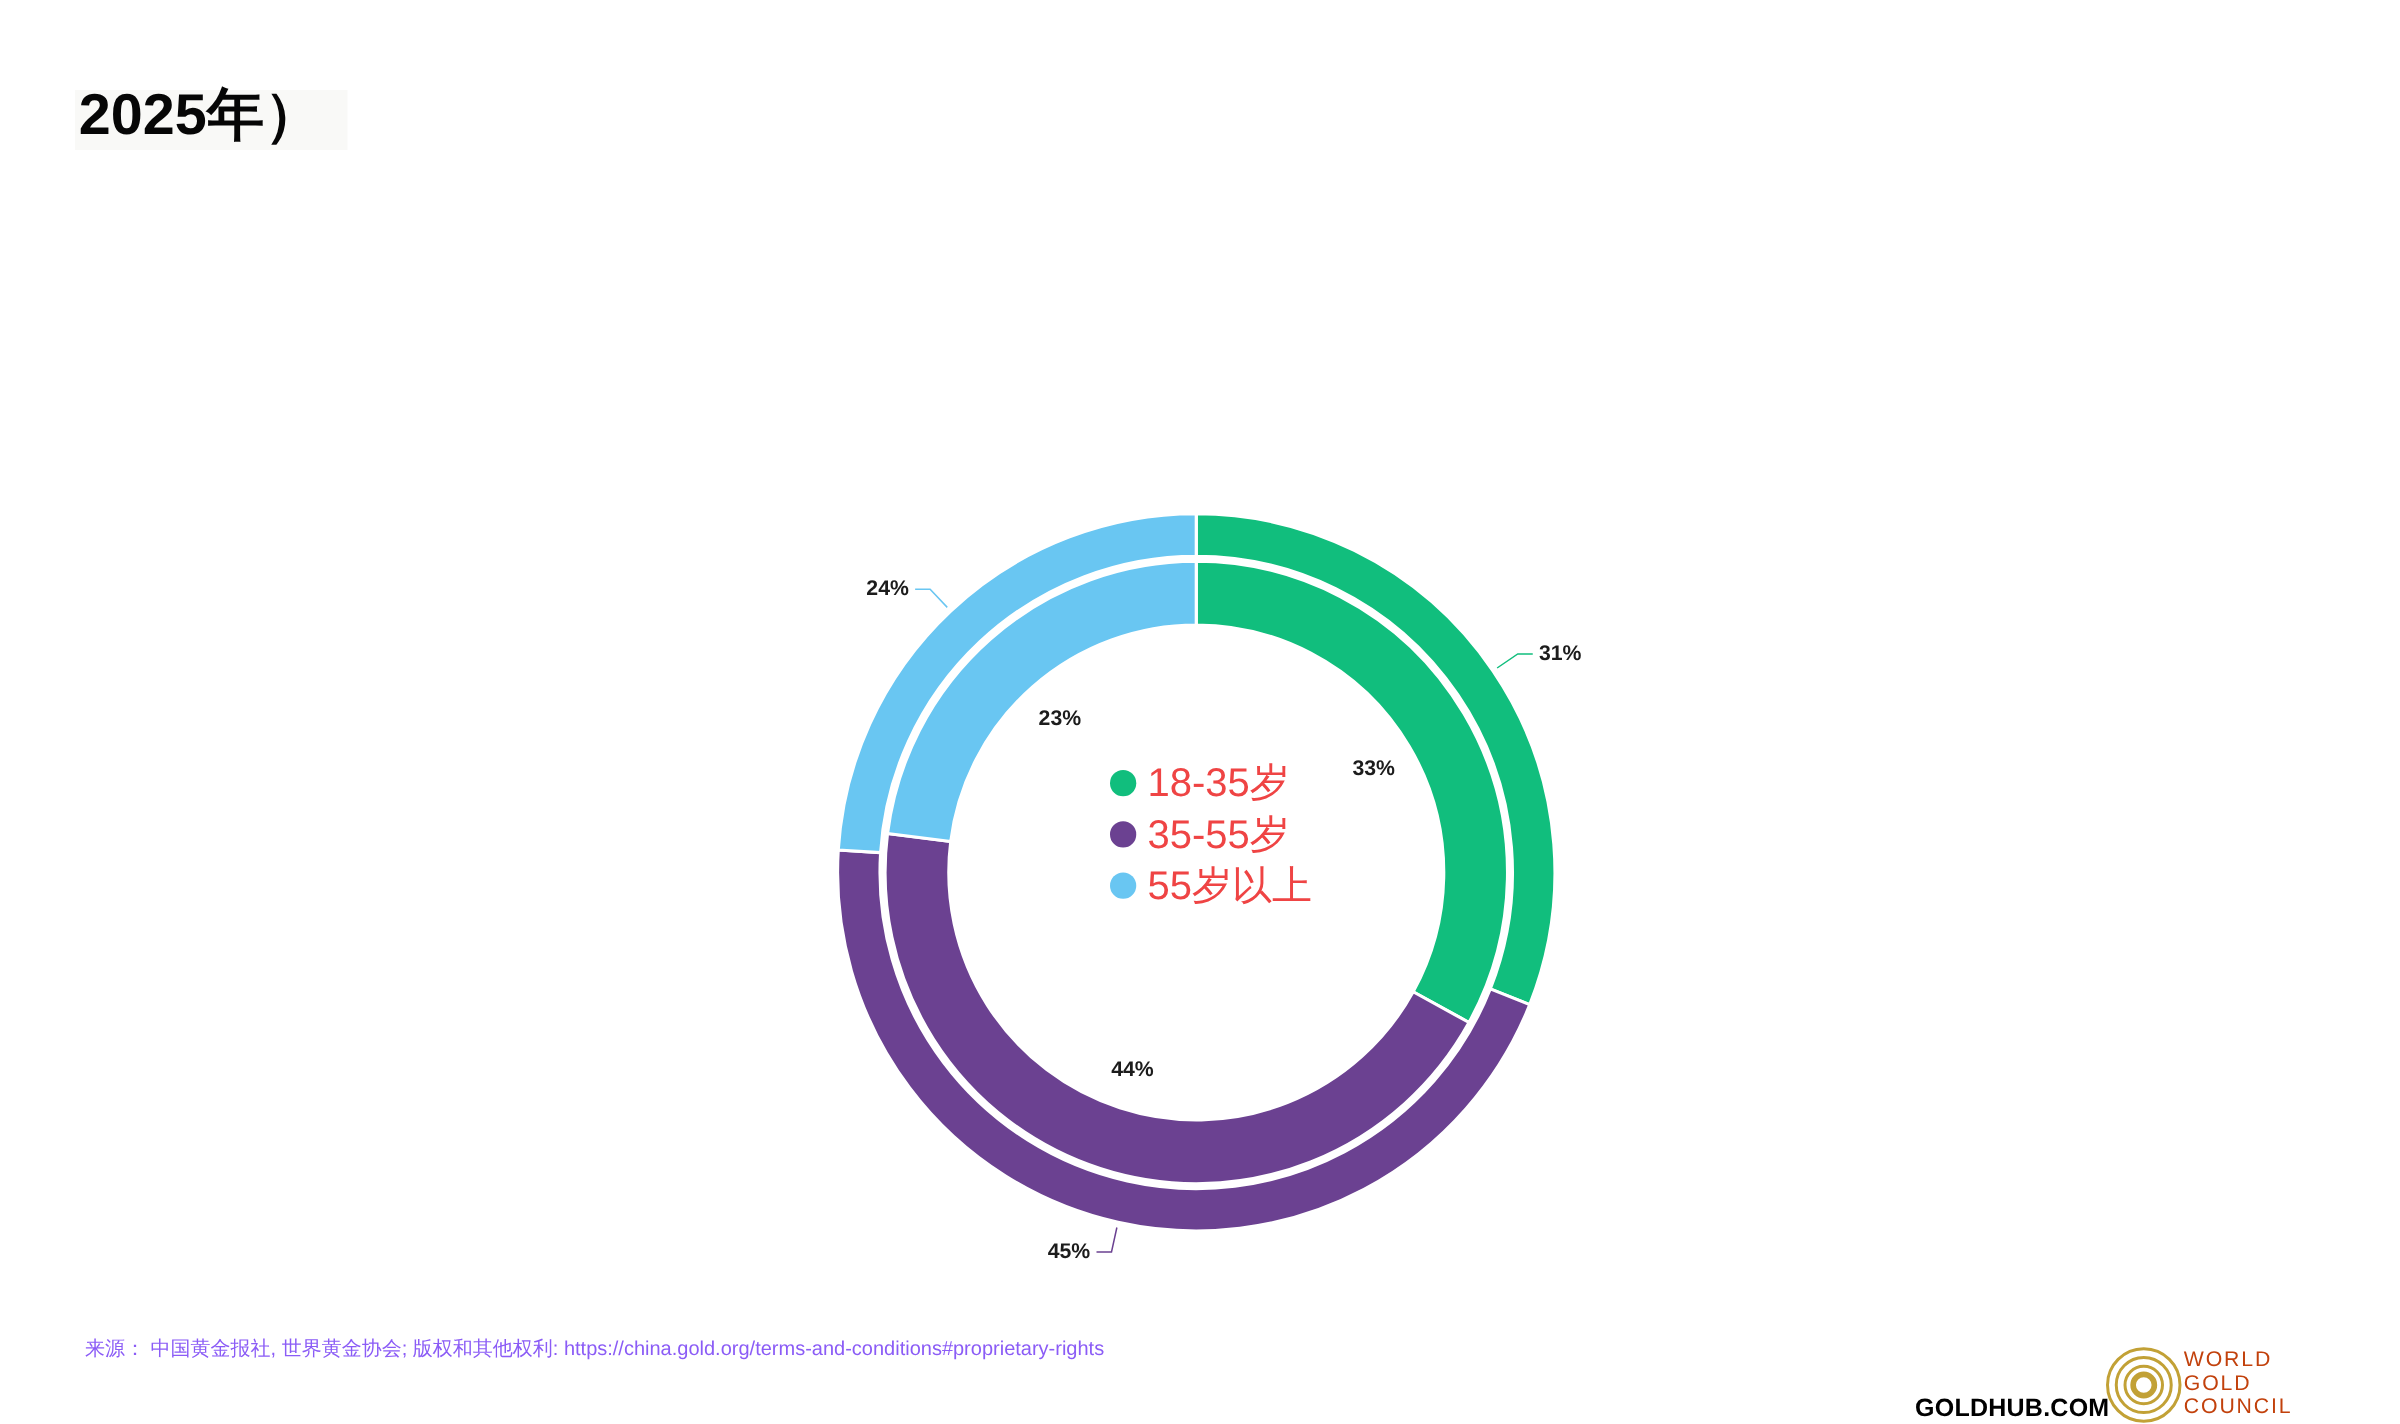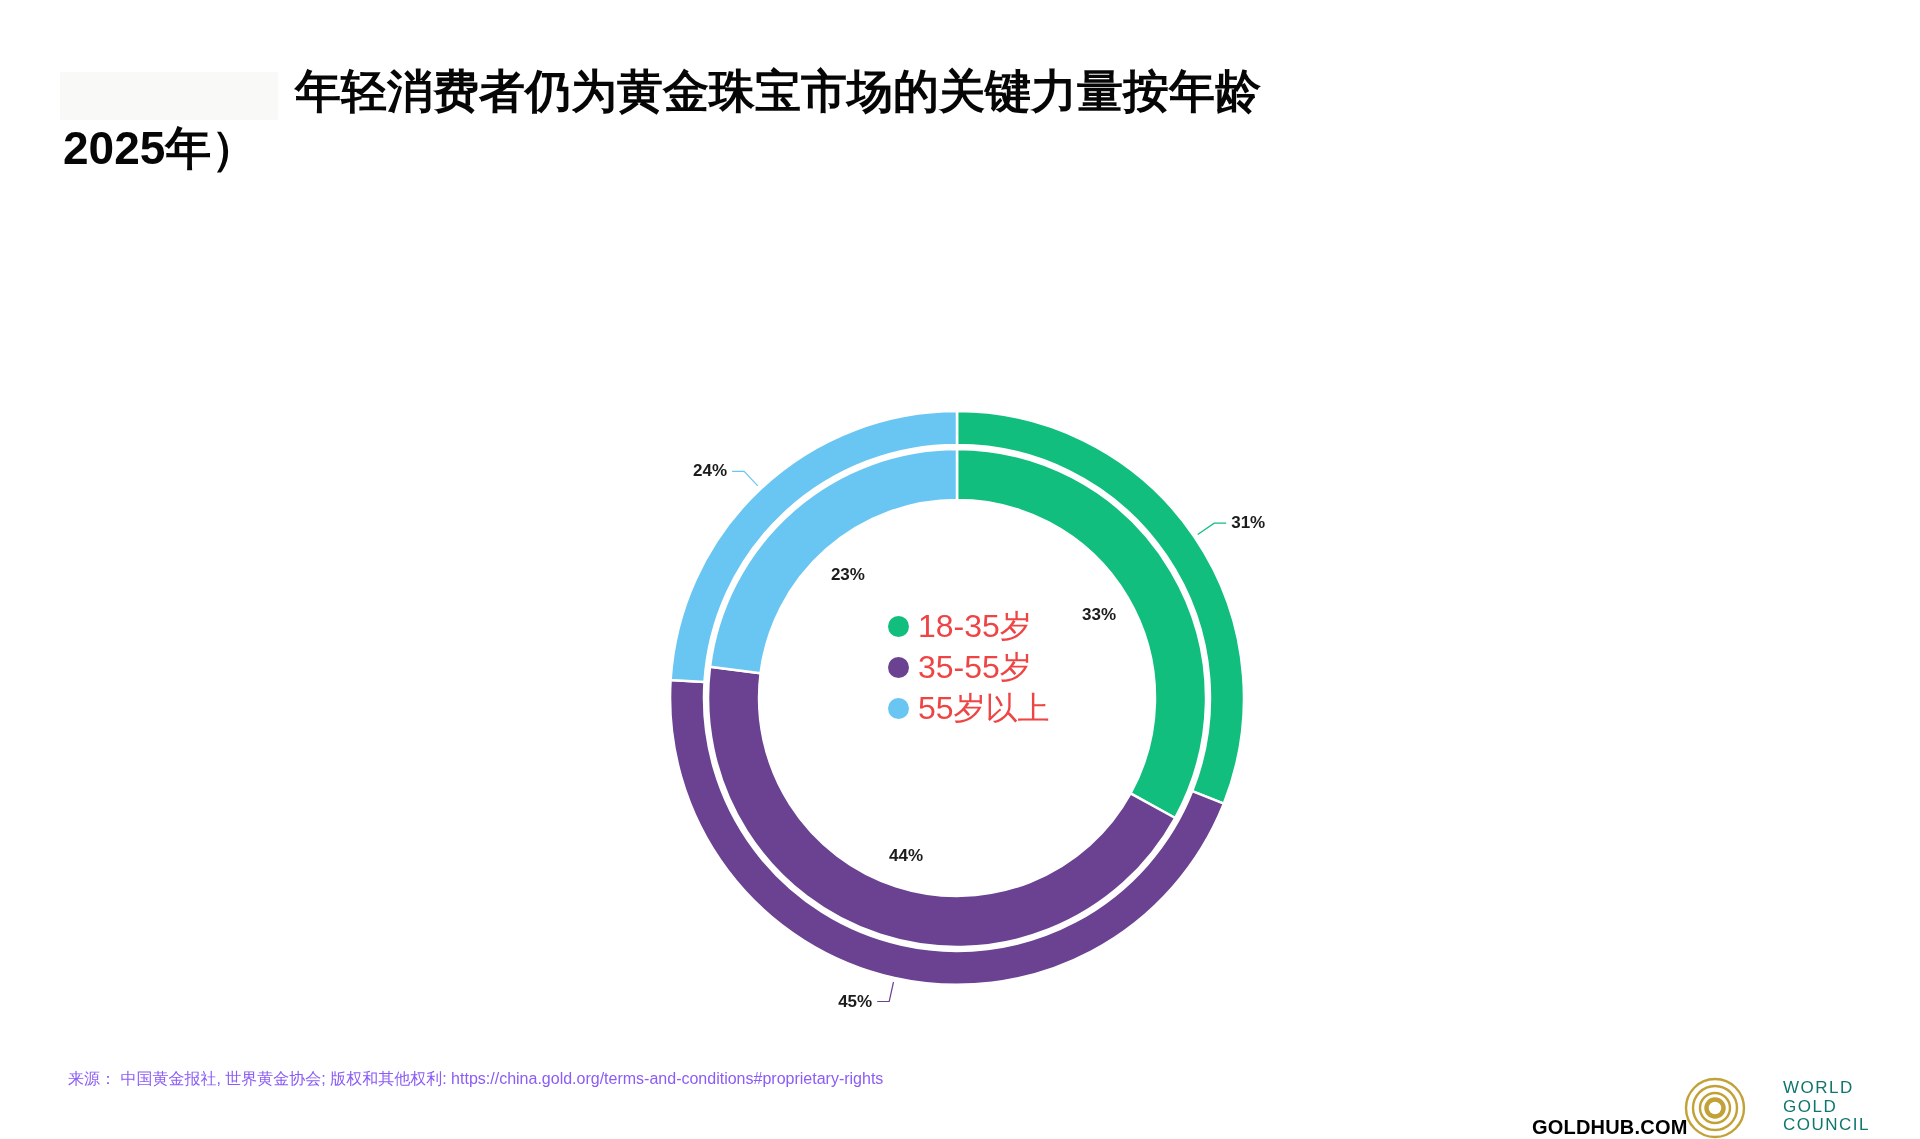--- a/index.html
+++ b/index.html
@@ -37,21 +37,20 @@
     font-size:17px;line-height:18.5px;letter-spacing:1.5px;font-weight:500;
     text-transform:uppercase;white-space:nowrap;
   }
 </style>
 </head>
 <body>
 
 <div class="redact"></div>
 
 <div class="title">
-  <div class="line first">年轻消费者仍为黄金珠宝市场的关键力量按年龄</div>
   <div class="line">2025年）</div>
 </div>
 
 <svg id="donut" width="1920" height="1139" viewBox="0 0 1920 1139">
     <path d="M 957.0 449.0 A 249 249 0 0 1 1175.2 818.0 L 1130.5 793.4 A 198 198 0 0 0 957.0 500.0 Z" fill="#11BE7D" stroke="#ffffff" stroke-width="2.5" stroke-linejoin="round"></path>
     <text x="1099.0" y="620.0" text-anchor="middle" font-size="17" font-weight="bold" fill="#1c1c1c">33%</text>
     <path d="M 1175.2 818.0 A 249 249 0 0 1 710.0 666.8 L 760.6 673.2 A 198 198 0 0 0 1130.5 793.4 Z" fill="#6B4191" stroke="#ffffff" stroke-width="2.5" stroke-linejoin="round"></path>
     <text x="906.0" y="860.9" text-anchor="middle" font-size="17" font-weight="bold" fill="#1c1c1c">44%</text>
     <path d="M 710.0 666.8 A 249 249 0 0 1 957.0 449.0 L 957.0 500.0 A 198 198 0 0 0 760.6 673.2 Z" fill="#69C6F2" stroke="#ffffff" stroke-width="2.5" stroke-linejoin="round"></path>
     <text x="847.9" y="580.2" text-anchor="middle" font-size="17" font-weight="bold" fill="#1c1c1c">23%</text>
@@ -85,17 +84,17 @@
 
 <div class="goldhub">GOLDHUB.COM</div>
 
 <svg class="wgc-logo" width="66" height="66" viewBox="0 0 66 66">
   <circle cx="33" cy="33" r="29" fill="none" stroke-width="2.4" stroke="#C2A136"></circle>
   <circle cx="33" cy="33" r="22" fill="none" stroke-width="2.4" stroke="#C2A136"></circle>
   <circle cx="33" cy="33" r="15" fill="none" stroke-width="2.4" stroke="#C2A136"></circle>
   <circle cx="33" cy="33" r="8.5" fill="none" stroke-width="4.5" stroke="#C2A136"></circle>
 </svg>
 
-<div class="wgc-text" style="color: #0f766e; margin-left: 36px;">
+<div class="wgc-text" style="color: #c2410c;">
   <div>WORLD</div>
   <div>GOLD</div>
   <div>COUNCIL</div>
 </div>
 
 </body></html>

